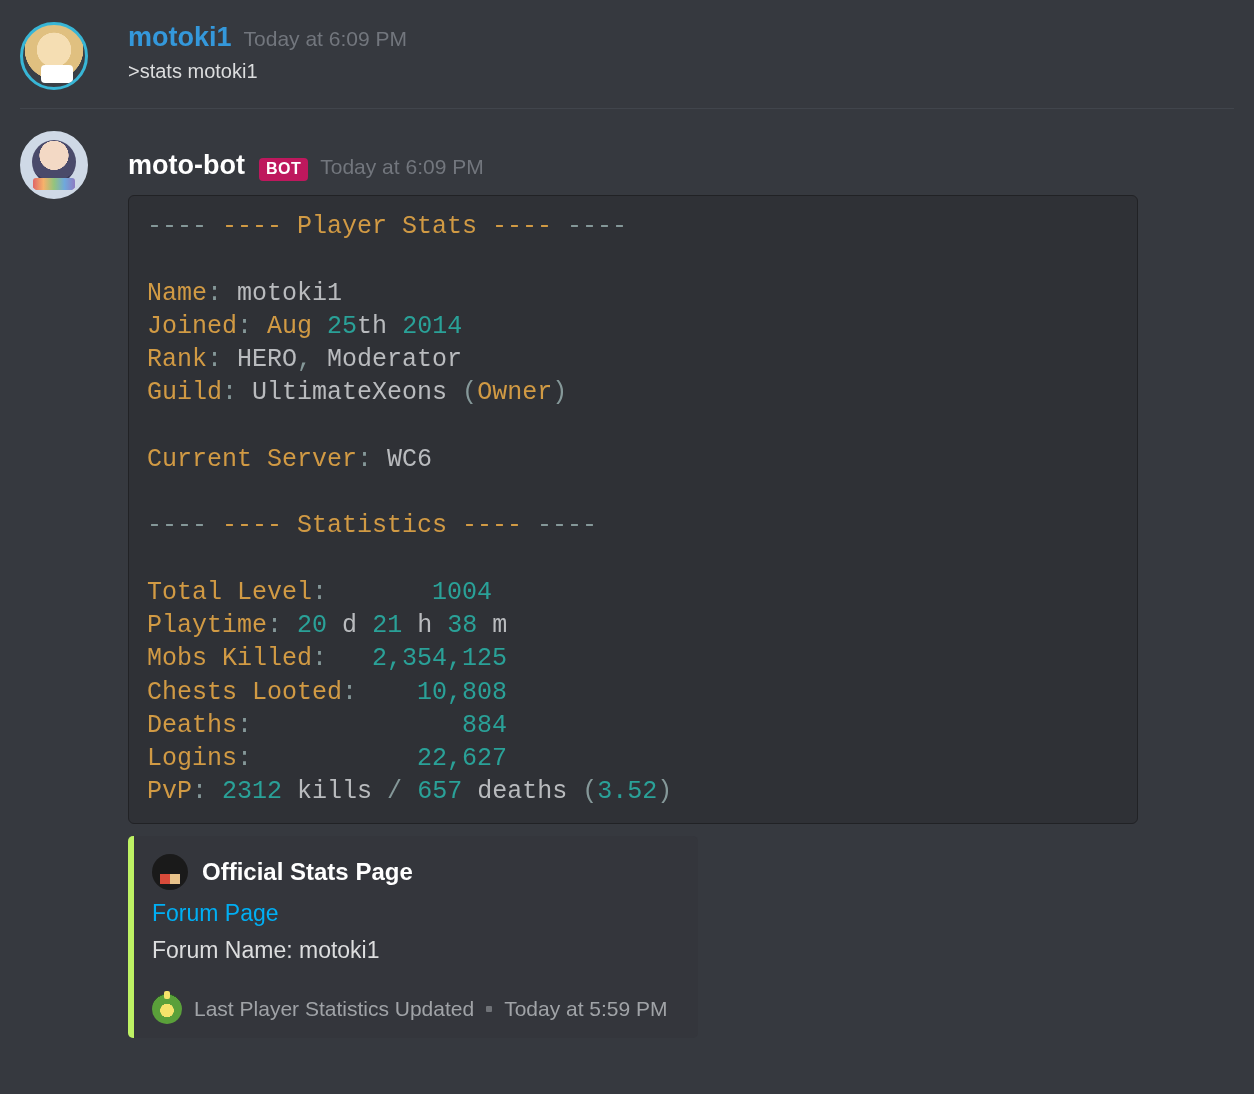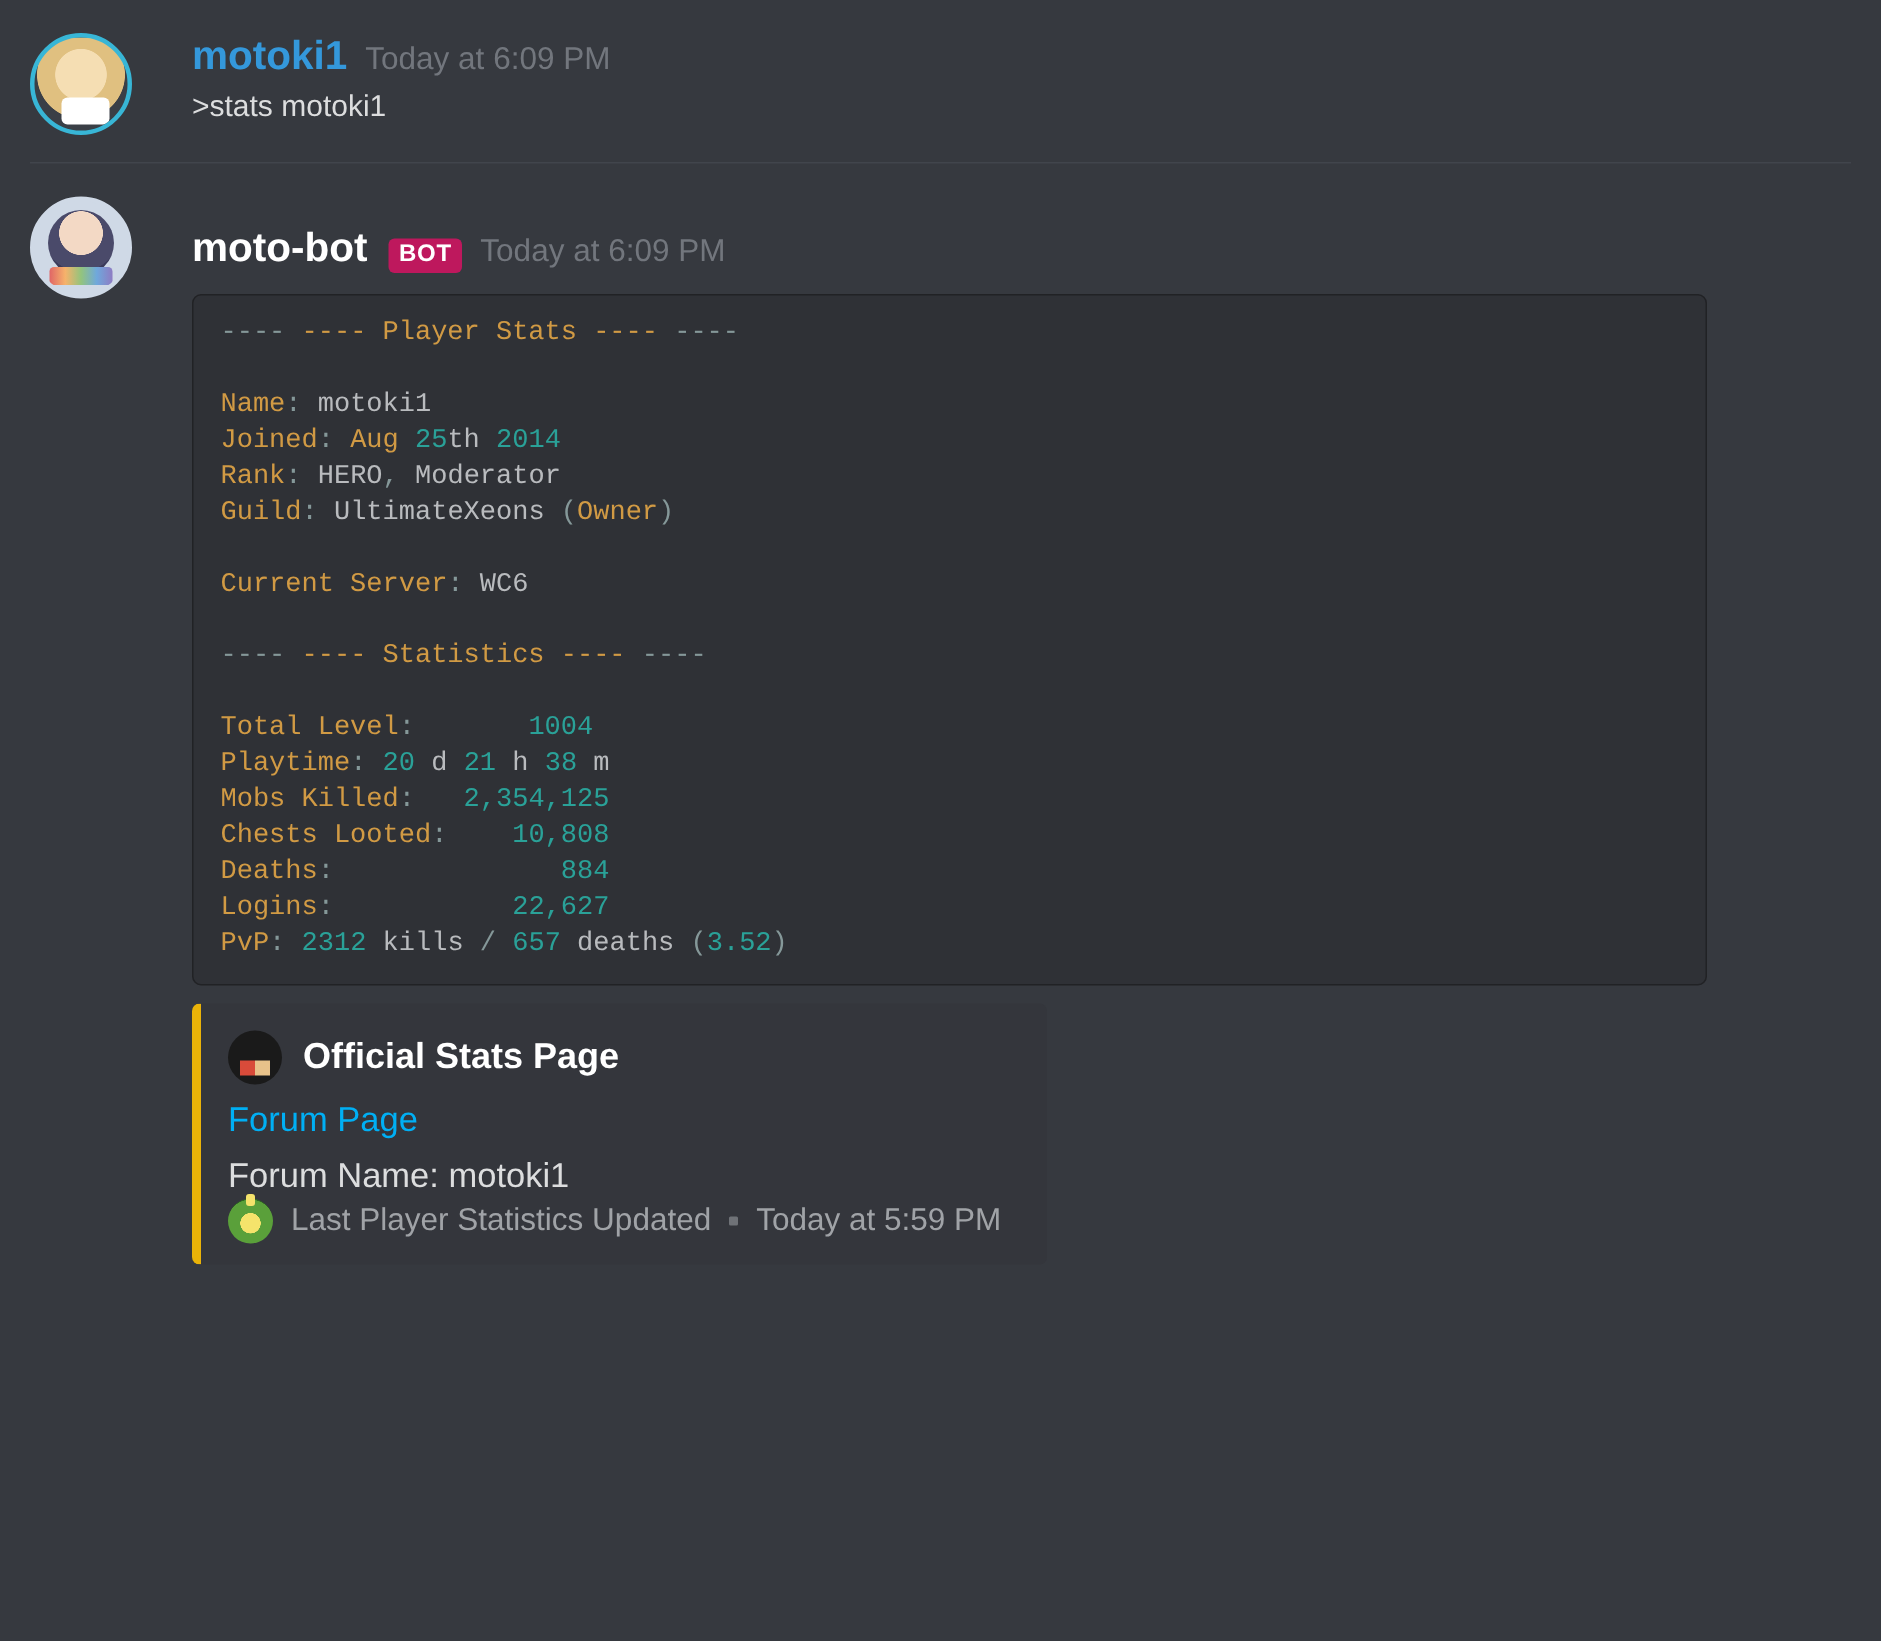--- a/index.html
+++ b/index.html
@@ -94,36 +94,36 @@
     line-height: 1.4;
   }
   
   .codeblock {
     background: #2f3136;
     border: 1px solid #212225;
     border-radius: 6px;
     margin-top: 14px;
     padding: 14px 18px;
     font-family: Menlo, Consolas, "Courier New", monospace;
-    font-size: 18px;
+    font-size: 25px;
     line-height: 1.33;
     white-space: pre;
     color: #b9bbbe;
     max-width: 1010px;
   }
   .c-y { color: #d19a44; } 
   .c-g { color: #859899; } 
   .c-t { color: #2aa198; } 
   .c-w { color: #b9bbbe; } 
 
   
   .embed {
     margin-top: 12px;
     background: #34363c;
-    border-left: 6px solid #eab308;
+    border-left: 6px solid #bef264;
     border-radius: 5px;
     padding: 18px 20px 14px 18px;
     max-width: 570px;
   }
   .embed-title-row {
     display: flex;
     align-items: center;
     gap: 14px;
     margin-bottom: 10px;
   }
@@ -147,21 +147,21 @@
   .embed-link {
     color: #00aff4;
     font-size: 23px;
     margin-bottom: 10px;
     display: block;
     cursor: pointer;
   }
   .embed-desc {
     color: #dcddde;
     font-size: 23px;
-    margin-bottom: 2px;
+    margin-bottom: 30px;
   }
   .embed-footer {
     display: flex;
     align-items: center;
     gap: 12px;
     color: #a0a3a7;
     font-size: 21px;
   }
   .footer-icon {
     width: 30px; height: 30px; border-radius: 50%;

